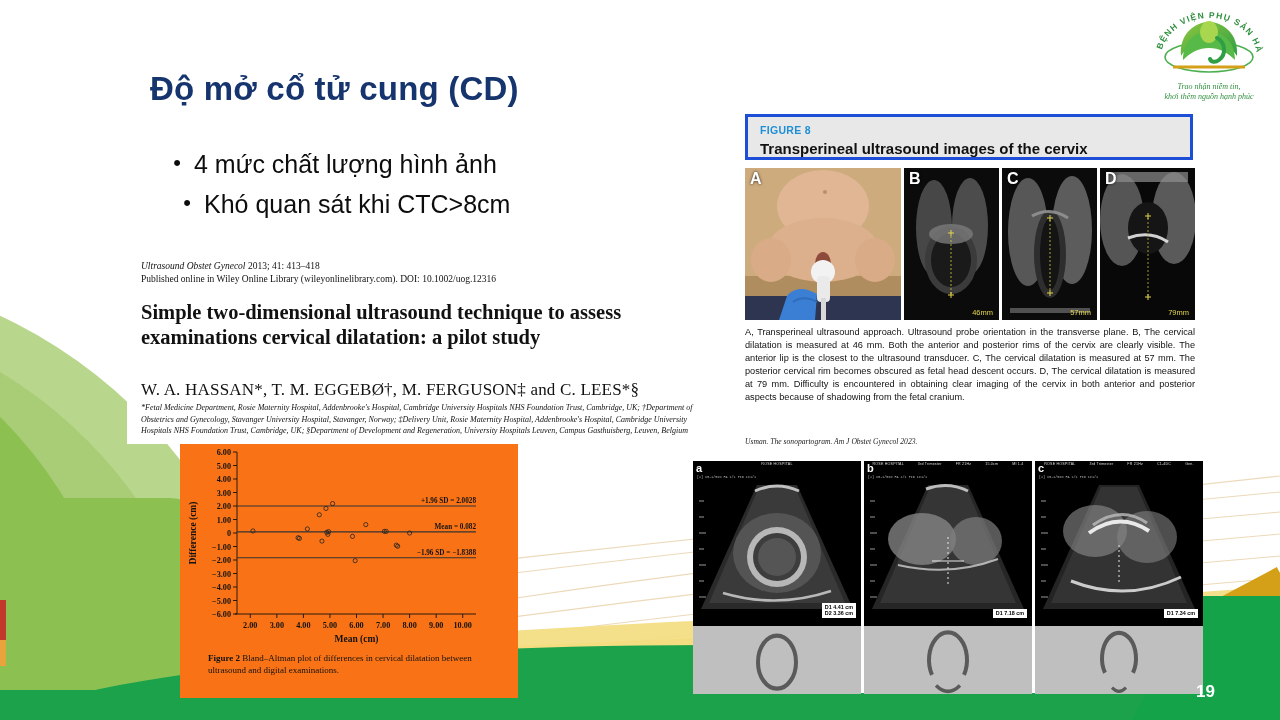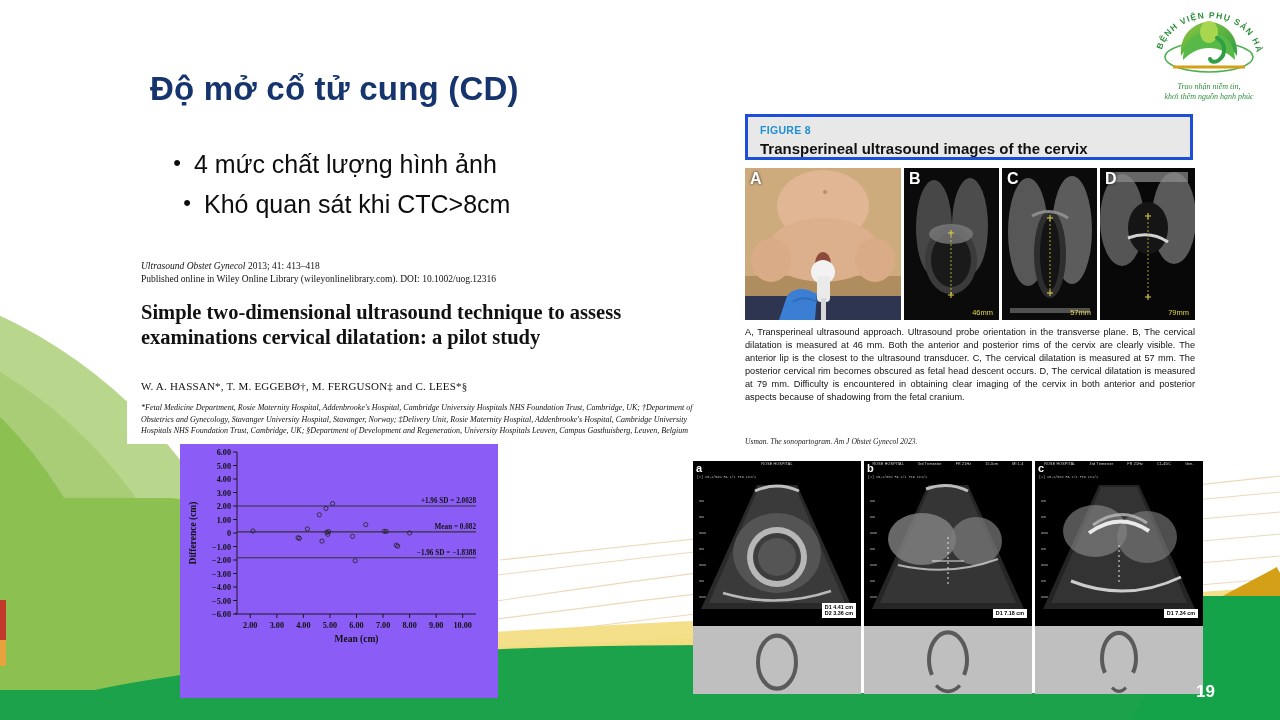--- a/index.html
+++ b/index.html
@@ -143,40 +143,41 @@
     position: absolute;
     left: 14px; top: 48px;
     font-size: 20.5px;
     font-weight: bold;
     line-height: 1.22;
     width: 560px;
   }
   .art-authors {
     position: absolute;
     left: 14px; top: 128px;
-    font-size: 11px;
+    font-size: 17px;
     letter-spacing: .2px;
   }
   .art-affil {
     position: absolute;
     left: 14px; top: 150px;
     width: 560px;
     font-size: 8px;
     font-style: italic;
     line-height: 1.45;
   }
 
   
   #chart-clip {
     position: absolute;
     left: 180px; top: 444px;
     width: 318px; height: 254px;
-    background: #8b5cf6;
+    background: #f97316;
     overflow: hidden;
     font-family: "Liberation Serif", serif;
+    padding-left: 20px;
   }
   #chart-area {
     position: absolute;
     left: 0; top: 0;
     width: 318px; height: 210px;
   }
   .chart-caption {
     position: absolute;
     left: 28px; top: 208px;
     width: 272px;
@@ -517,20 +518,23 @@
         <circle cx="175.17222222222222" cy="116.675" r="2.1" fill="none" stroke="#222" stroke-width="0.8"></circle>
         <circle cx="185.79444444444445" cy="80.63000000000001" r="2.1" fill="none" stroke="#222" stroke-width="0.8"></circle>
         <circle cx="204.38333333333335" cy="87.38" r="2.1" fill="none" stroke="#222" stroke-width="0.8"></circle>
         <circle cx="206.24222222222224" cy="87.38" r="2.1" fill="none" stroke="#222" stroke-width="0.8"></circle>
         <circle cx="216.33333333333331" cy="101.15" r="2.1" fill="none" stroke="#222" stroke-width="0.8"></circle>
         <circle cx="217.6611111111111" cy="102.23" r="2.1" fill="none" stroke="#222" stroke-width="0.8"></circle>
         <circle cx="229.61111111111111" cy="89" r="2.1" fill="none" stroke="#222" stroke-width="0.8"></circle>
         <text x="176.5" y="198" text-anchor="middle" font-family="Liberation Serif, serif" font-size="9.5" font-weight="bold" fill="#111">Mean (cm)</text>
         <text x="16" y="89" text-anchor="middle" font-family="Liberation Serif, serif" font-size="9.5" font-weight="bold" fill="#111" transform="rotate(-90 16 89)">Difference (cm)</text>
       </svg>
+    <div class="chart-caption">
+      <b>Figure 2</b><span> Bland–Altman plot of differences in cervical dilatation between ultrasound and digital examinations.</span>
+    </div>
   </div>
 
   <div id="fig8">
     <div class="fig8-head">
       <div class="fig8-label">FIGURE 8</div>
       <div class="fig8-title">Transperineal ultrasound images of the cervix</div>
     </div>
 
     <div class="fig8-images">
 

